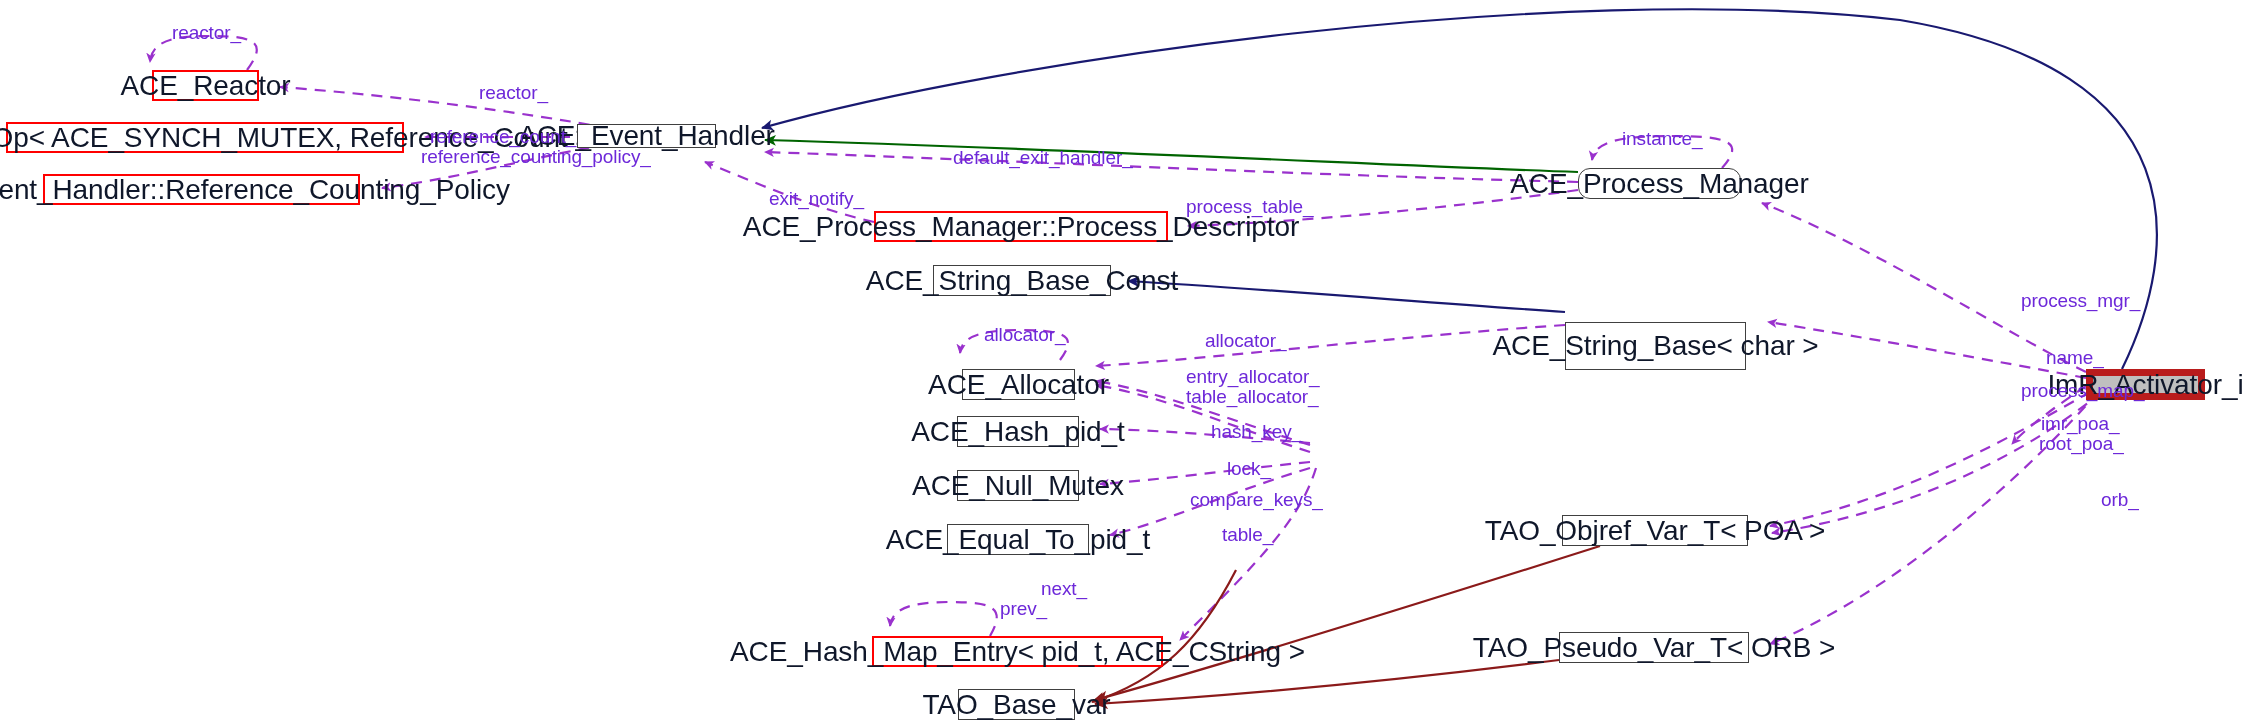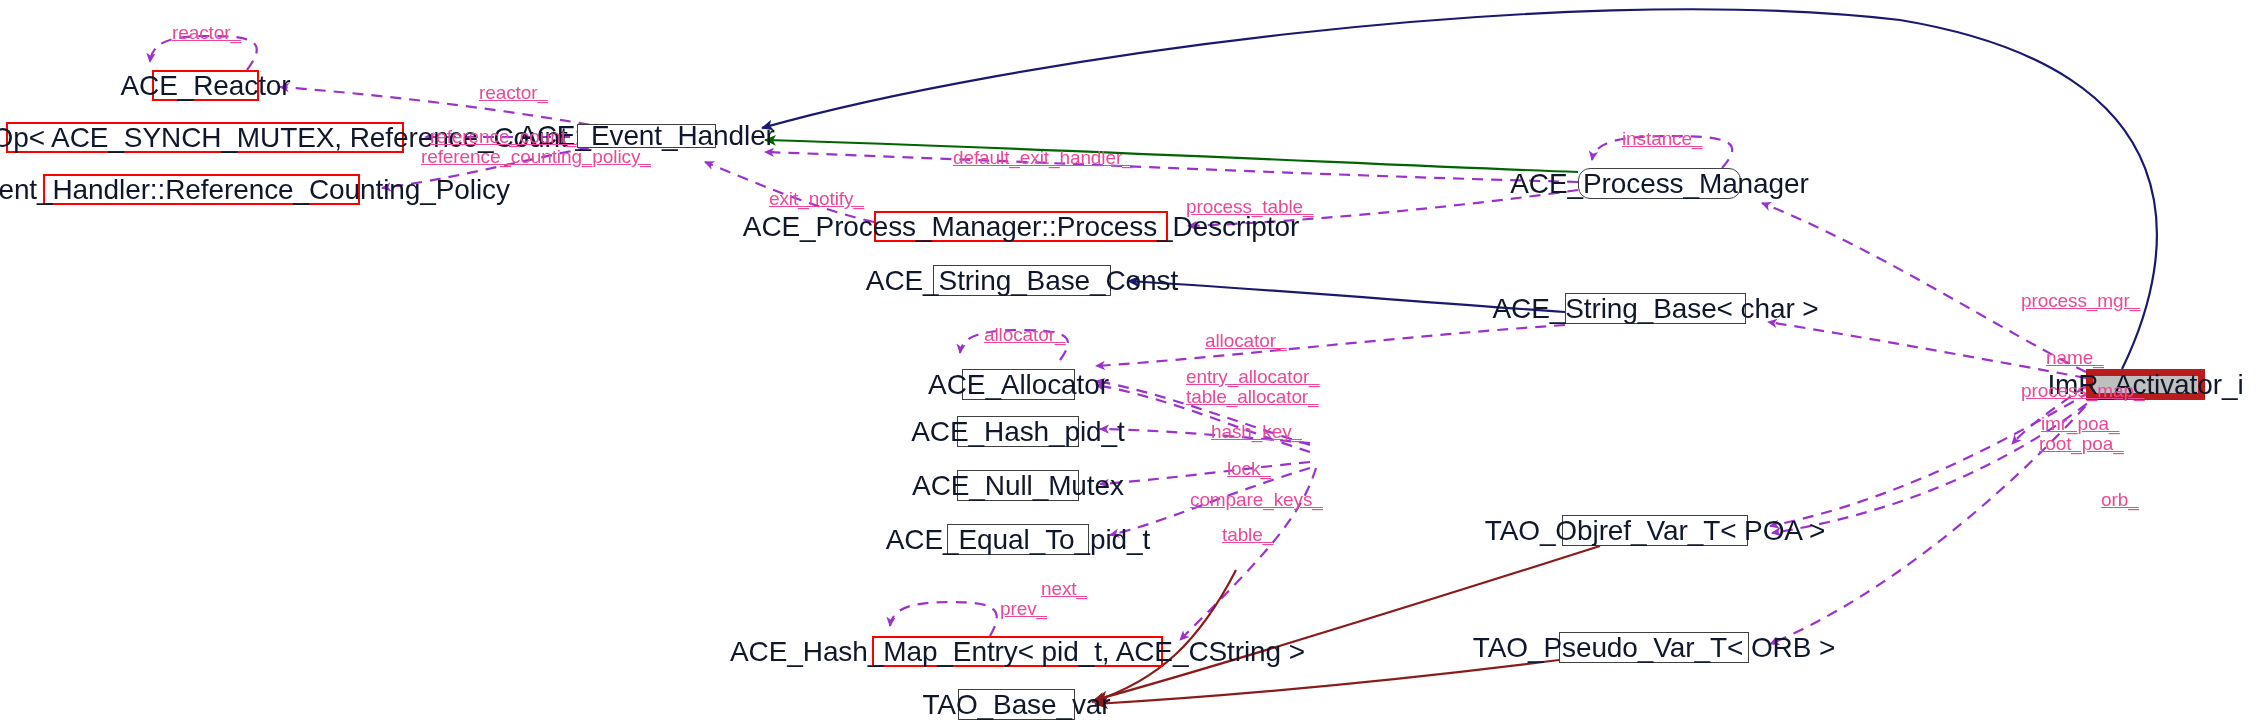--- a/index.html
+++ b/index.html
@@ -26,26 +26,25 @@
     background:#ffffff;
     border:1px solid #404040;
     padding:0 10px;
     letter-spacing:-0.1px;
   }
   .node.red{border:2px solid #ff0000;}
   .node.filled{background:#bfbfbf;border:7px solid #b91c1c;}
   .edge-label{
     position:absolute;
     font-size:19px;
-    color:#ec4899;
+    color:#6d28d9;
     white-space:nowrap;
     line-height:1.15;
     background:transparent;
     letter-spacing:-0.1px;
-    text-decoration:underline;
   }
 </style>
 </head>
 <body>
 
 <div id="diagram">
 
   <svg id="svg-layer" viewBox="0 0 2256 722" xmlns="http://www.w3.org/2000/svg">
     <defs>
       <marker id="arrow-purple" markerWidth="11" markerHeight="11" refX="9" refY="5.5" orient="auto" markerUnits="userSpaceOnUse">
@@ -145,21 +144,21 @@
   </div>
 
   <div class="node red" style="left:874px;top:211px;width:294px;height:31px;">
     <span>ACE_Process_Manager::Process_Descriptor</span>
   </div>
 
   <div class="node" style="left:933px;top:265px;width:178px;height:31px;">
     <span>ACE_String_Base_Const</span>
   </div>
 
-  <div class="node" style="left:1565px;top:293px;width:181px;height:31px;">
+  <div class="node" style="left:1565px;top:322px;width:181px;height:48px;">
     <span>ACE_String_Base&lt; char &gt;</span>
   </div>
 
   <div class="node" style="left:962px;top:360px;width:113px;height:31px;margin-top:9px;">
     <span>ACE_Allocator</span>
   </div>
 
   <div class="node" style="left:957px;top:416px;width:122px;height:31px;">
     <span>ACE_Hash_pid_t</span>
   </div>

